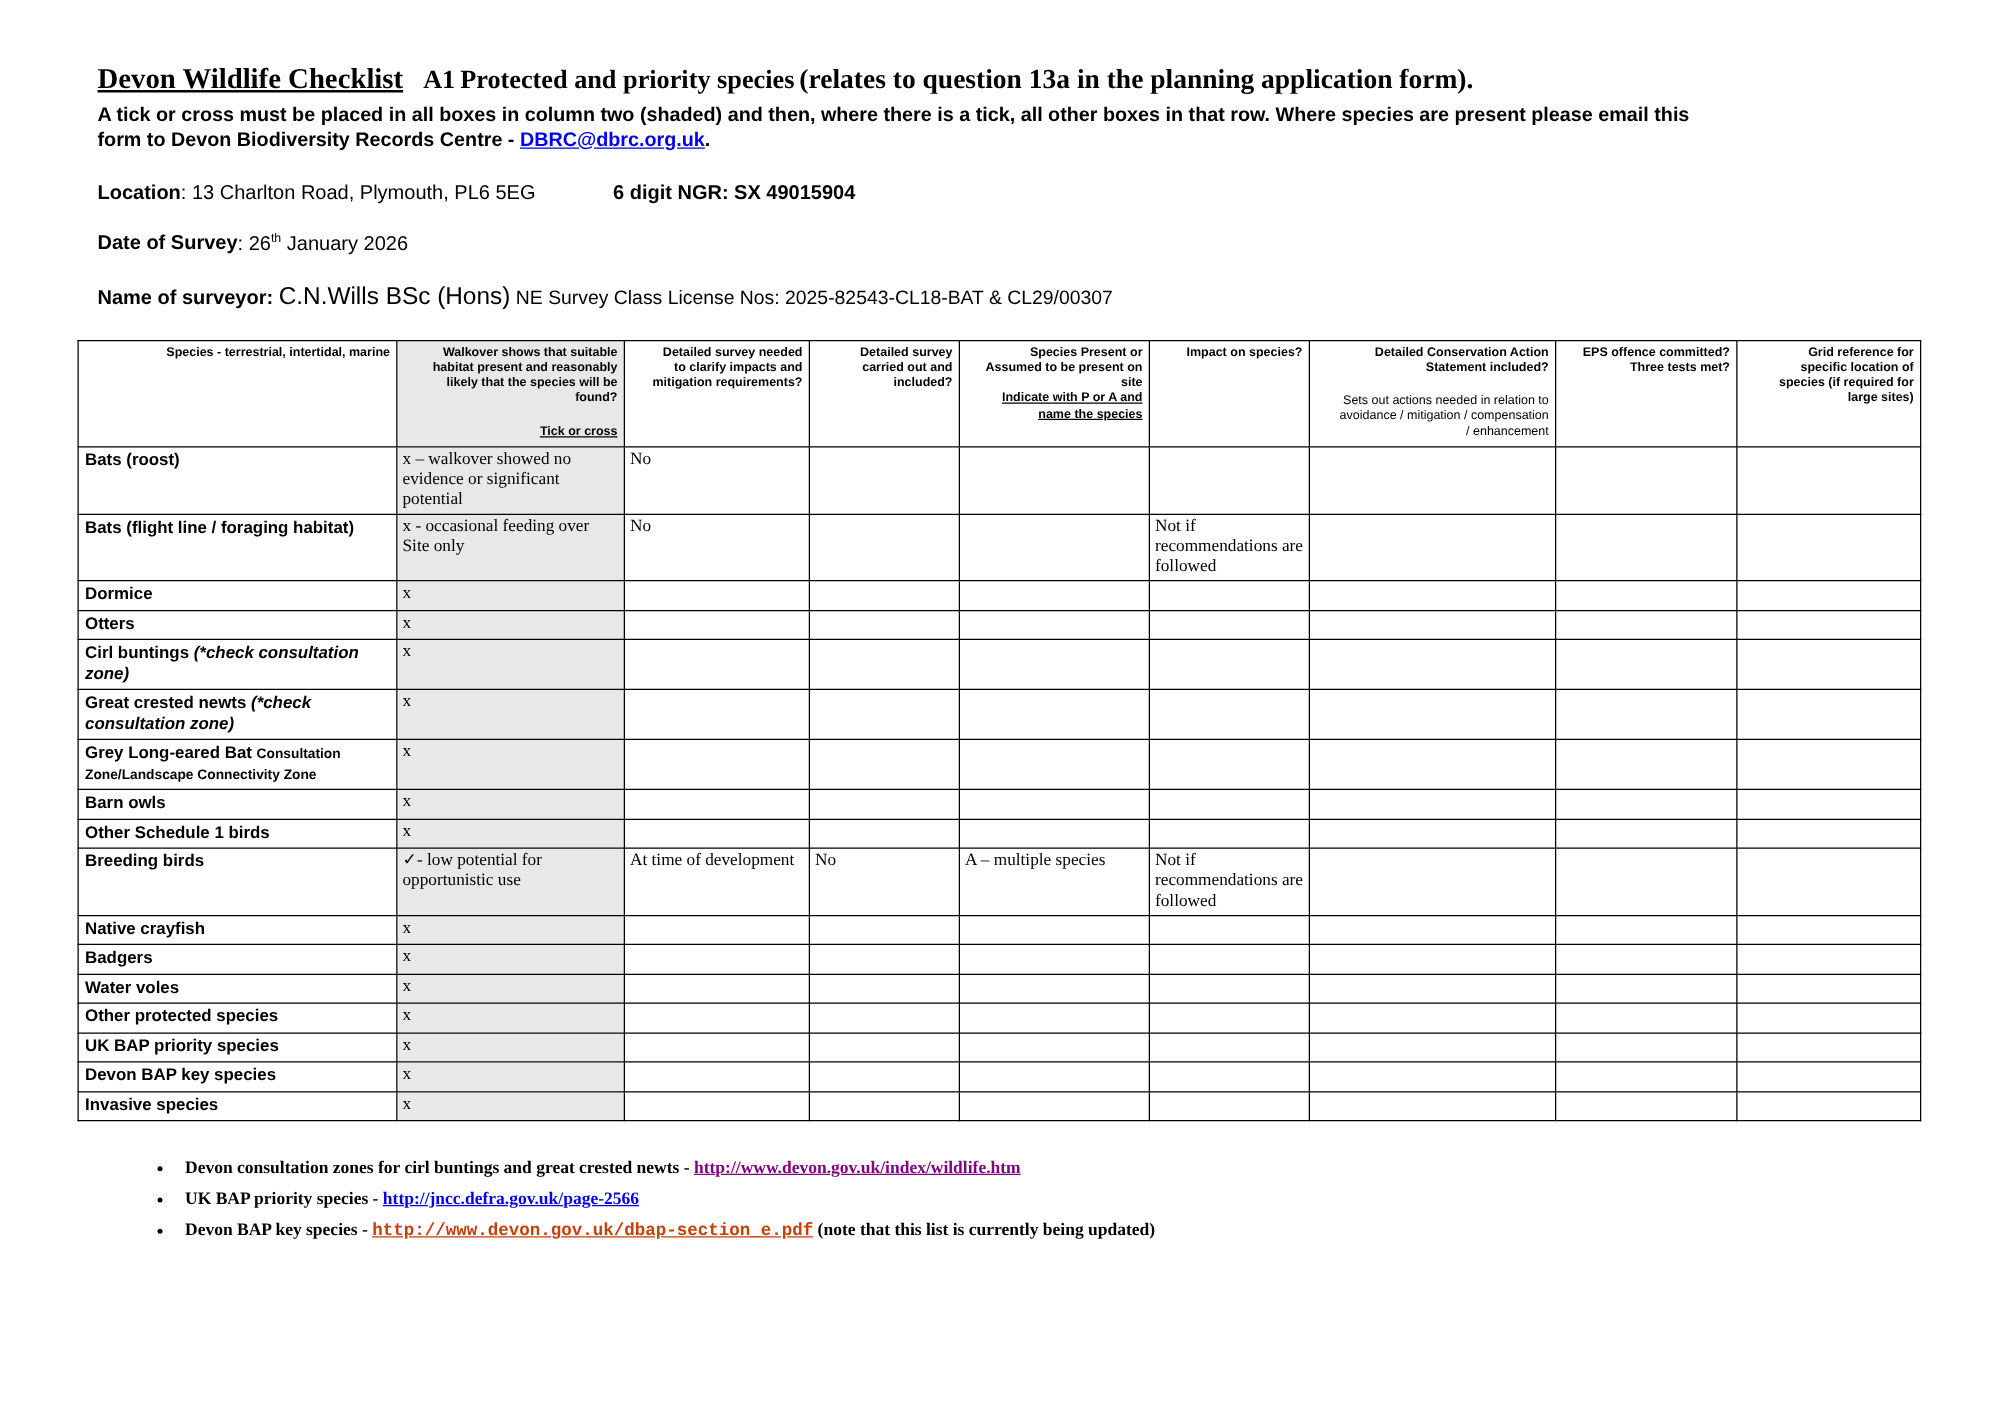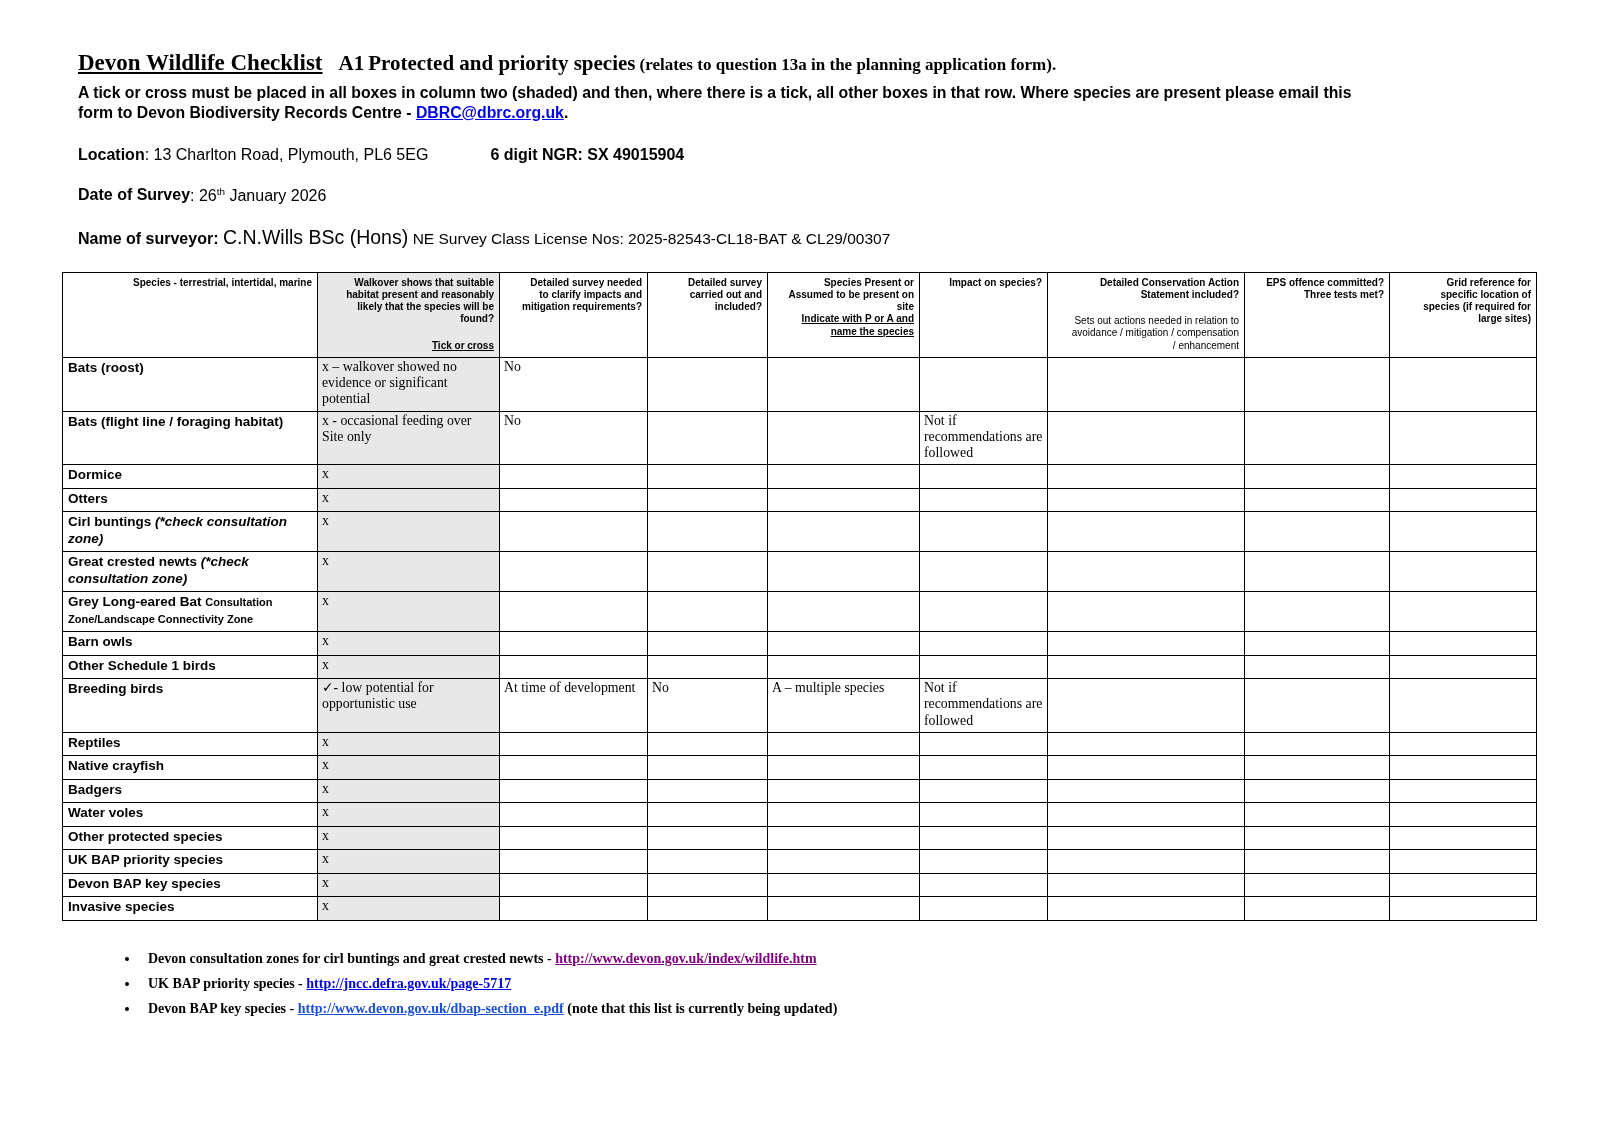--- a/index.html
+++ b/index.html
@@ -12,21 +12,21 @@
     --shade:#e8e8e8;
     --email-link:#0000EE;
   }
   .page { padding:50px 62px 0 62px; }
   .doc-header { padding-left:16px; }
 
   .title-line { font-family:"Liberation Serif", serif; font-weight:bold; margin-bottom:7px; }
   .title-main { font-size:23px; text-decoration:underline; }
   .title-code { font-size:21px; margin-left:12px; }
   .title-section { font-size:21px; }
-  .title-note { font-size:17px; }
+  .title-note { font-size:22px; }
 
   .instructions {
     font-size:15.8px; font-weight:bold; max-width:1292px; line-height:1.25;
     margin-bottom:24px;
   }
   a { text-decoration:underline; cursor:pointer; }
   .email-link { color:var(--email-link); }
 
   .detail-row { font-size:16px; margin-bottom:21px; }
   .ngr-block { margin-left:62px; }
@@ -236,31 +236,20 @@
           <td class="value-cell shaded">✓- low potential for opportunistic use</td>
           <td class="value-cell">At time of development</td>
           <td class="value-cell">No</td>
           <td class="value-cell">A – multiple species</td>
           <td class="value-cell">Not if recommendations are followed</td>
           <td class="value-cell"></td>
           <td class="value-cell"></td>
           <td class="value-cell"></td>
         </tr>
         <tr>
-          <td class="species-cell"><span>Reptiles</span></td>
-          <td class="value-cell shaded">x</td>
-          <td class="value-cell"></td>
-          <td class="value-cell"></td>
-          <td class="value-cell"></td>
-          <td class="value-cell"></td>
-          <td class="value-cell"></td>
-          <td class="value-cell"></td>
-          <td class="value-cell"></td>
-        </tr>
-        <tr>
           <td class="species-cell"><span>Native crayfish</span></td>
           <td class="value-cell shaded">x</td>
           <td class="value-cell"></td>
           <td class="value-cell"></td>
           <td class="value-cell"></td>
           <td class="value-cell"></td>
           <td class="value-cell"></td>
           <td class="value-cell"></td>
           <td class="value-cell"></td>
         </tr>
@@ -328,17 +317,17 @@
           <td class="value-cell"></td>
           <td class="value-cell"></td>
           <td class="value-cell"></td>
           <td class="value-cell"></td>
         </tr>
       </tbody>
   </table>
 
   <ul class="footnotes">
     <li><span>Devon consultation zones for cirl buntings and great crested newts - </span><a class="fn-link" href="#" style="color: rgb(128, 0, 128); margin-top: 12px;">http://www.devon.gov.uk/index/wildlife.htm</a><span></span></li>
-    <li><span>UK BAP priority species - </span><a class="fn-link" href="#" style="color: rgb(0, 0, 238);">http://jncc.defra.gov.uk/page-5717</a><span></span></li>
-    <li><span>Devon BAP key species - </span><a class="fn-link" href="#" style="color: #1d4ed8;">http://www.devon.gov.uk/dbap-section_e.pdf</a><span> (note that this list is currently being updated)</span></li>
+    <li><span>UK BAP priority species - </span><a class="fn-link" href="#" style="color: rgb(0, 0, 238);">http://jncc.defra.gov.uk/page-2566</a><span></span></li>
+    <li><span>Devon BAP key species - </span><a class="fn-link" href="#" style="color: #c2410c; font-family: Liberation Mono, monospace;">http://www.devon.gov.uk/dbap-section_e.pdf</a><span> (note that this list is currently being updated)</span></li>
   </ul>
 
 </div>
 
 </body></html>

